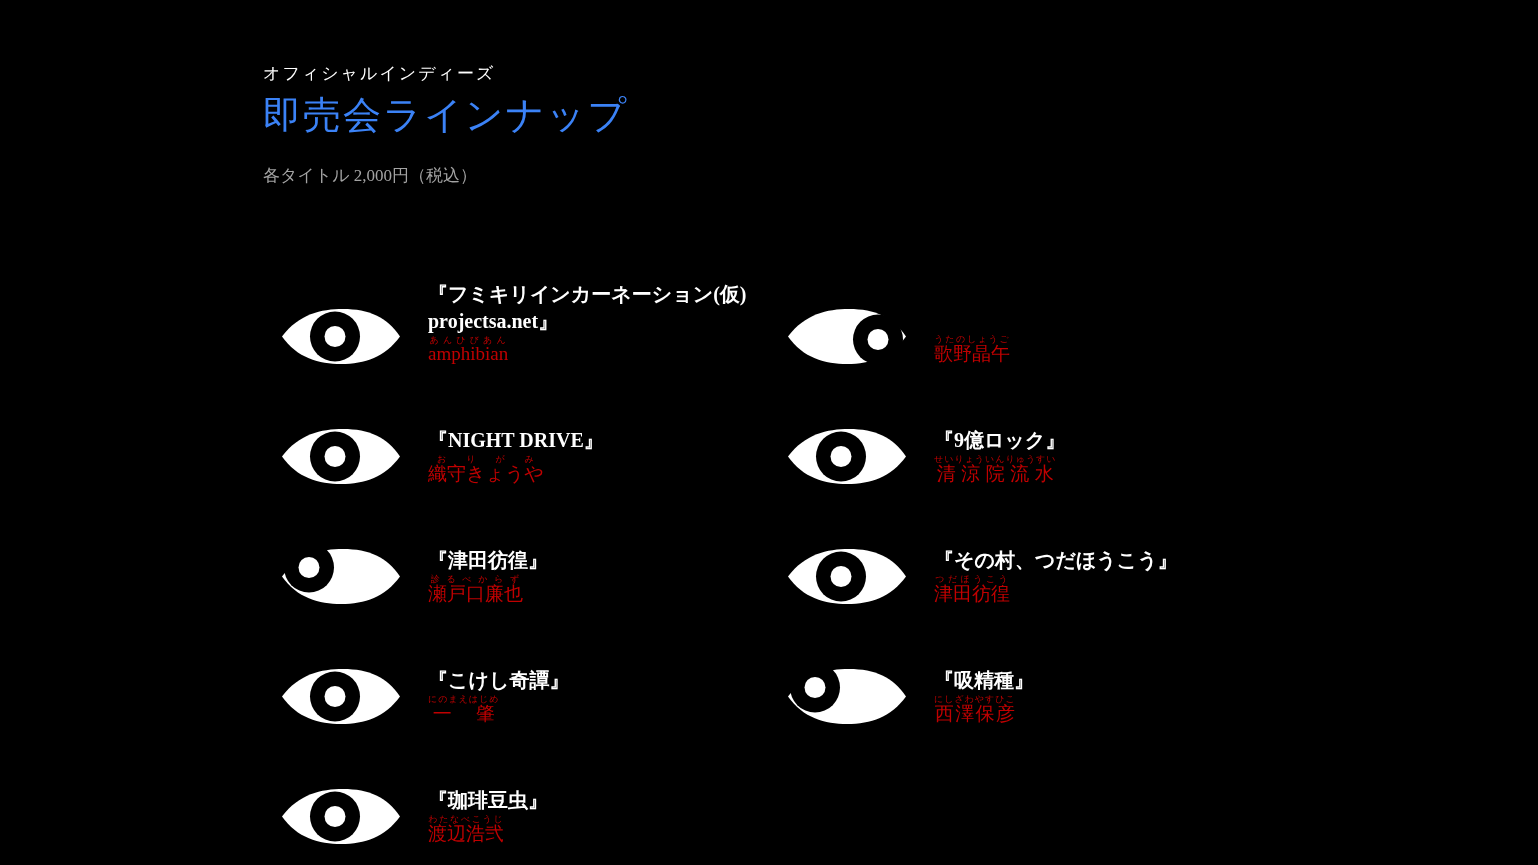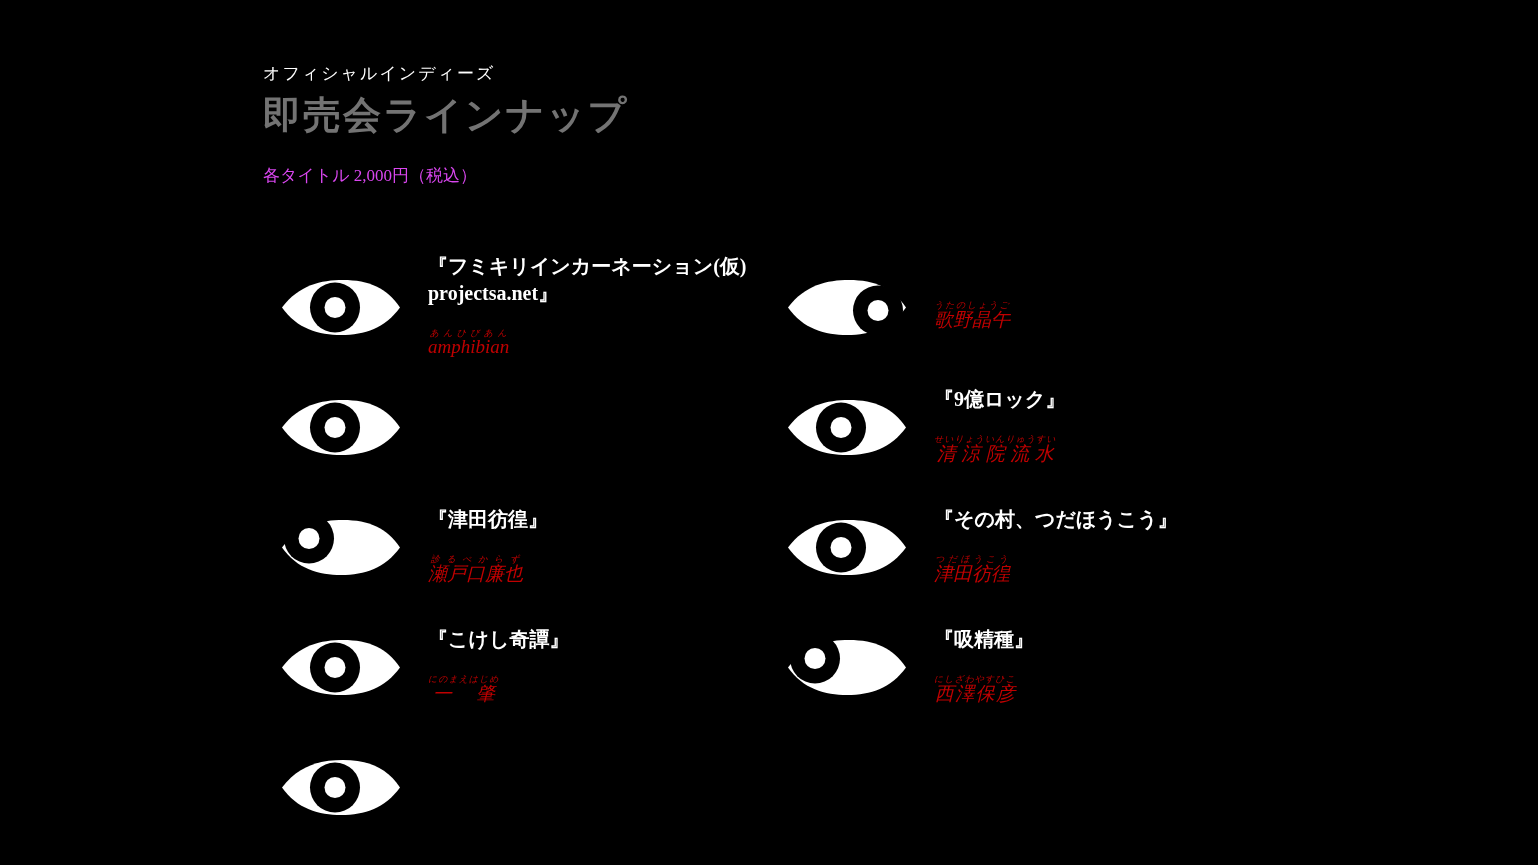--- a/index.html
+++ b/index.html
@@ -22,40 +22,40 @@
     padding-top: 62px;
   }
   .kicker {
     color: #ffffff;
     font-size: 17px;
     letter-spacing: 2px;
     font-weight: 400;
     margin: 0 0 6px 0;
   }
   .page-title {
-    color: #737373;
+    color: #3b82f6;
     font-size: 38px;
     letter-spacing: 2px;
-    font-weight: 700;
+    font-weight: 400;
     margin: 0 0 24px 0;
     line-height: 1.3;
   }
   .price-note {
-    color: #d946ef;
+    color: #a3a3a3;
     font-size: 17px;
     margin: 0 0 58px 0;
   }
   .lineup-grid {
     display: grid;
     grid-template-columns: 1fr 1fr;
     grid-auto-rows: 120px;
   }
   .item {
     display: flex;
-    align-items: center;
+    align-items: flex-end;
     padding-left: 18px;
   }
   .eye {
     flex: 0 0 120px;
     width: 120px;
     height: 57px;
     margin-top: 5px;
     overflow: visible;
   }
   .sclera { fill: #ffffff; }
@@ -71,26 +71,25 @@
   }
   .item-title {
     color: #ffffff;
     font-size: 20px;
     font-weight: 700;
     line-height: 1.35;
     margin: 2px 0 0 0;
     white-space: pre-line;
   }
   .item-author {
-    margin-top: 21px;
+    margin-top: 0;
     color: #c00000;
     font-size: 19px;
     font-weight: 400;
     line-height: 1.2;
-    font-style: italic;
   }
   ruby { ruby-position: over; }
   rt.furigana {
     font-size: 9px;
     color: #c00000;
     letter-spacing: 1px;
     font-weight: 400;
   }
 </style>
 </head>
@@ -140,20 +139,26 @@
       </div>
 
       <div class="item">
         <svg class="eye eye--center" viewBox="0 0 120 57" aria-hidden="true">
           <path class="sclera" d="M1 28.5 C18 6 40 1 62 1 C88 1 106 9 119 28.5 C104 49 84 56 60 56 C38 56 16 50 1 28.5 Z"></path>
           <g class="pupil">
               <circle class="pupil-ring" cx="54" cy="28.5" r="25"></circle>
               <circle class="pupil-core" cx="54" cy="28.5" r="10.5"></circle>
             </g>
         </svg>
+        <div class="item-text">
+          <h3 class="item-title">『NIGHT DRIVE』</h3>
+          <div class="item-author">
+            <ruby><span>織守きょうや</span><rt class="furigana">おりがみ</rt></ruby>
+          </div>
+        </div>
       </div>
 
       <div class="item">
         <svg class="eye eye--center" viewBox="0 0 120 57" aria-hidden="true">
           <path class="sclera" d="M1 28.5 C18 6 40 1 62 1 C88 1 106 9 119 28.5 C104 49 84 56 60 56 C38 56 16 50 1 28.5 Z"></path>
           <g class="pupil">
               <circle class="pupil-ring" cx="54" cy="28.5" r="25"></circle>
               <circle class="pupil-core" cx="54" cy="28.5" r="10.5"></circle>
             </g>
         </svg>
@@ -230,17 +235,23 @@
       </div>
 
       <div class="item">
         <svg class="eye eye--center" viewBox="0 0 120 57" aria-hidden="true">
           <path class="sclera" d="M1 28.5 C18 6 40 1 62 1 C88 1 106 9 119 28.5 C104 49 84 56 60 56 C38 56 16 50 1 28.5 Z"></path>
           <g class="pupil">
               <circle class="pupil-ring" cx="54" cy="28.5" r="25"></circle>
               <circle class="pupil-core" cx="54" cy="28.5" r="10.5"></circle>
             </g>
         </svg>
+        <div class="item-text">
+          <h3 class="item-title">『珈琲豆虫』</h3>
+          <div class="item-author">
+            <ruby><span>渡辺浩弐</span><rt class="furigana">わたなべこうじ</rt></ruby>
+          </div>
+        </div>
       </div>
 
     </div>
   </div>
 </div>
 
 </body></html>

